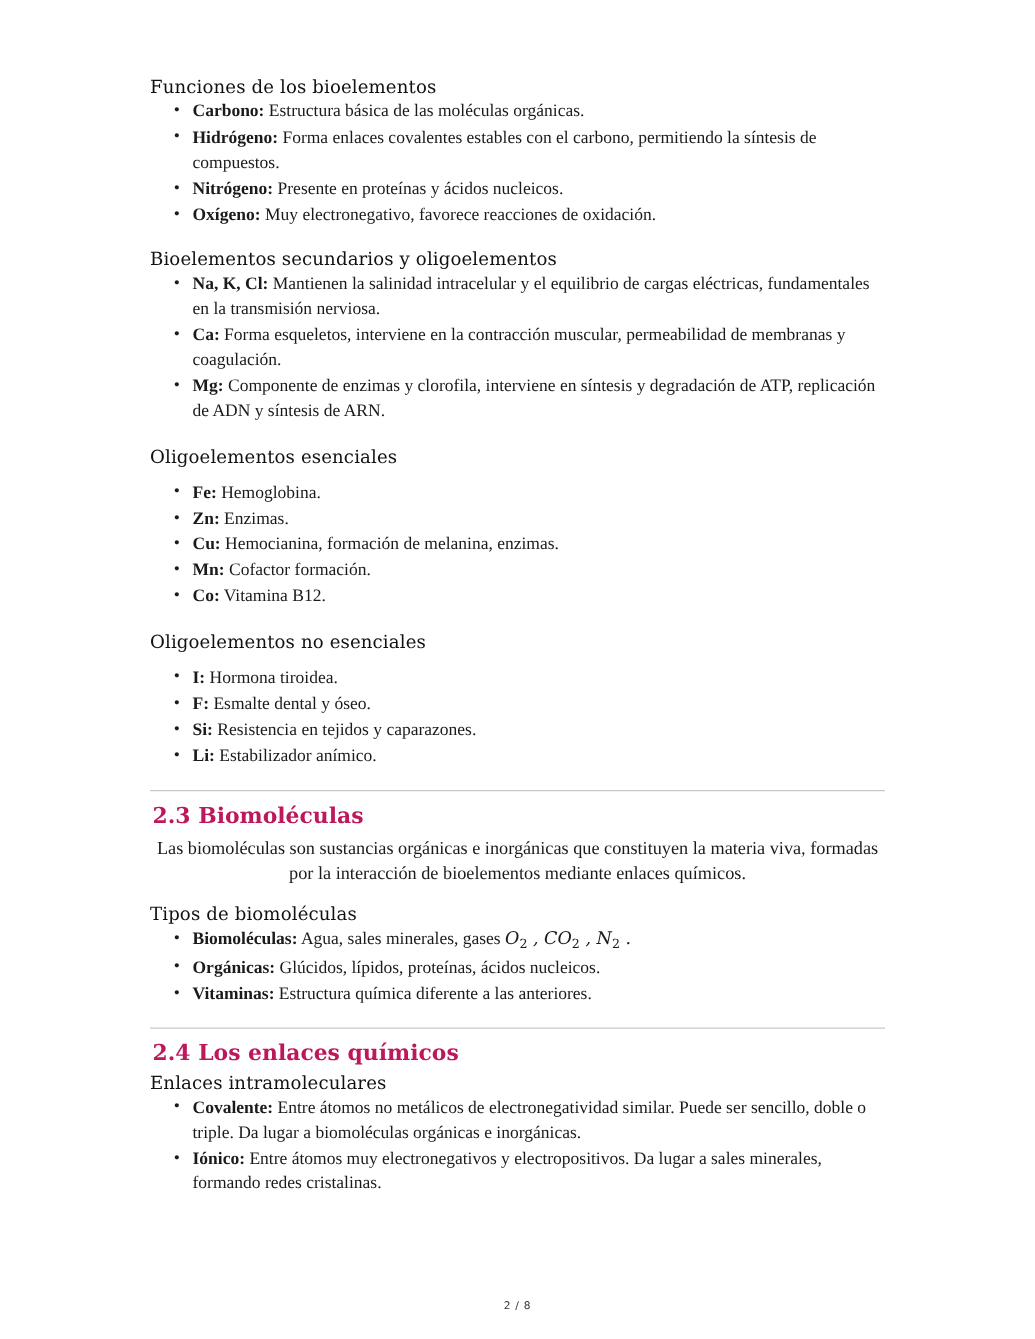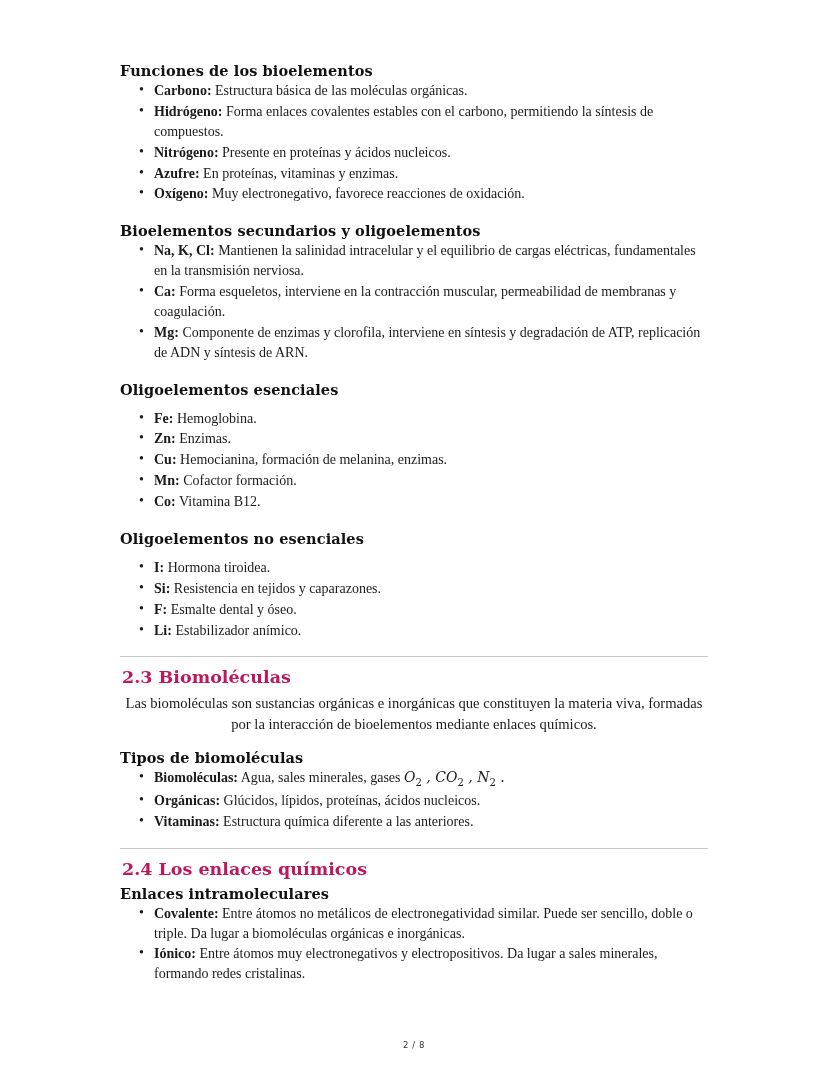--- a/index.html
+++ b/index.html
@@ -22,21 +22,21 @@
     height: 1071px;
     box-sizing: border-box;
     padding: 62px 120px 0 120px;
   }
   .content {
     width: 588px;
   }
   h3.sec-head {
     font-family: "DejaVu Serif", "Liberation Serif", serif;
     font-size: 14.5px;
-    font-weight: bold;
+    font-weight: normal;
     margin: 0 0 2px 0;
     letter-spacing: .1px;
     color: #111;
   }
   h3.sec-head.spaced {
     margin-top: 18px;
   }
   h2.chapter {
     font-family: "DejaVu Serif", "Liberation Serif", serif;
     font-size: 17.5px;
@@ -105,21 +105,20 @@
 <body>
 
 <div class="page">
   <div class="content">
 
     <h3 class="sec-head">Funciones de los bioelementos</h3>
     <ul class="bullets">
       <li><span class="term">Carbono:</span><span> Estructura básica de las moléculas orgánicas.</span></li>
       <li><span class="term">Hidrógeno:</span><span> Forma enlaces covalentes estables con el carbono, permitiendo la síntesis de compuestos.</span></li>
       <li><span class="term">Nitrógeno:</span><span> Presente en proteínas y ácidos nucleicos.</span></li>
-      <li><span class="term">Azufre:</span><span> En proteínas, vitaminas y enzimas.</span></li>
       <li><span class="term">Oxígeno:</span><span> Muy electronegativo, favorece reacciones de oxidación.</span></li>
     </ul>
 
     <h3 class="sec-head spaced">Bioelementos secundarios y oligoelementos</h3>
     <ul class="bullets">
       <li><span class="term">Na, K, Cl:</span><span> Mantienen la salinidad intracelular y el equilibrio de cargas eléctricas, fundamentales en la transmisión nerviosa.</span></li>
       <li><span class="term">Ca:</span><span> Forma esqueletos, interviene en la contracción muscular, permeabilidad de membranas y coagulación.</span></li>
       <li><span class="term">Mg:</span><span> Componente de enzimas y clorofila, interviene en síntesis y degradación de ATP, replicación de ADN y síntesis de ARN.</span></li>
     </ul>
 
@@ -130,22 +129,22 @@
       <li><span class="term">Zn:</span><span> Enzimas.</span></li>
       <li><span class="term">Cu:</span><span> Hemocianina, formación de melanina, enzimas.</span></li>
       <li><span class="term">Mn:</span><span> Cofactor formación.</span></li>
       <li><span class="term">Co:</span><span> Vitamina B12.</span></li>
     </ul>
 
     <h3 class="sec-head spaced">Oligoelementos no esenciales</h3>
     <div class="gap-tiny"></div>
     <ul class="bullets">
       <li><span class="term">I:</span><span> Hormona tiroidea.</span></li>
+      <li><span class="term">F:</span><span> Esmalte dental y óseo.</span></li>
       <li><span class="term">Si:</span><span> Resistencia en tejidos y caparazones.</span></li>
-      <li><span class="term">F:</span><span> Esmalte dental y óseo.</span></li>
       <li><span class="term">Li:</span><span> Estabilizador anímico.</span></li>
     </ul>
 
     <hr class="rule">
 
     <h2 class="chapter">2.3 Biomoléculas</h2>
     <p class="para">Las biomoléculas son sustancias orgánicas e inorgánicas que constituyen la materia viva, formadas por la interacción de bioelementos mediante enlaces químicos.</p>
 
     <div class="gap-small"></div>
     <h3 class="sec-head">Tipos de biomoléculas</h3>

